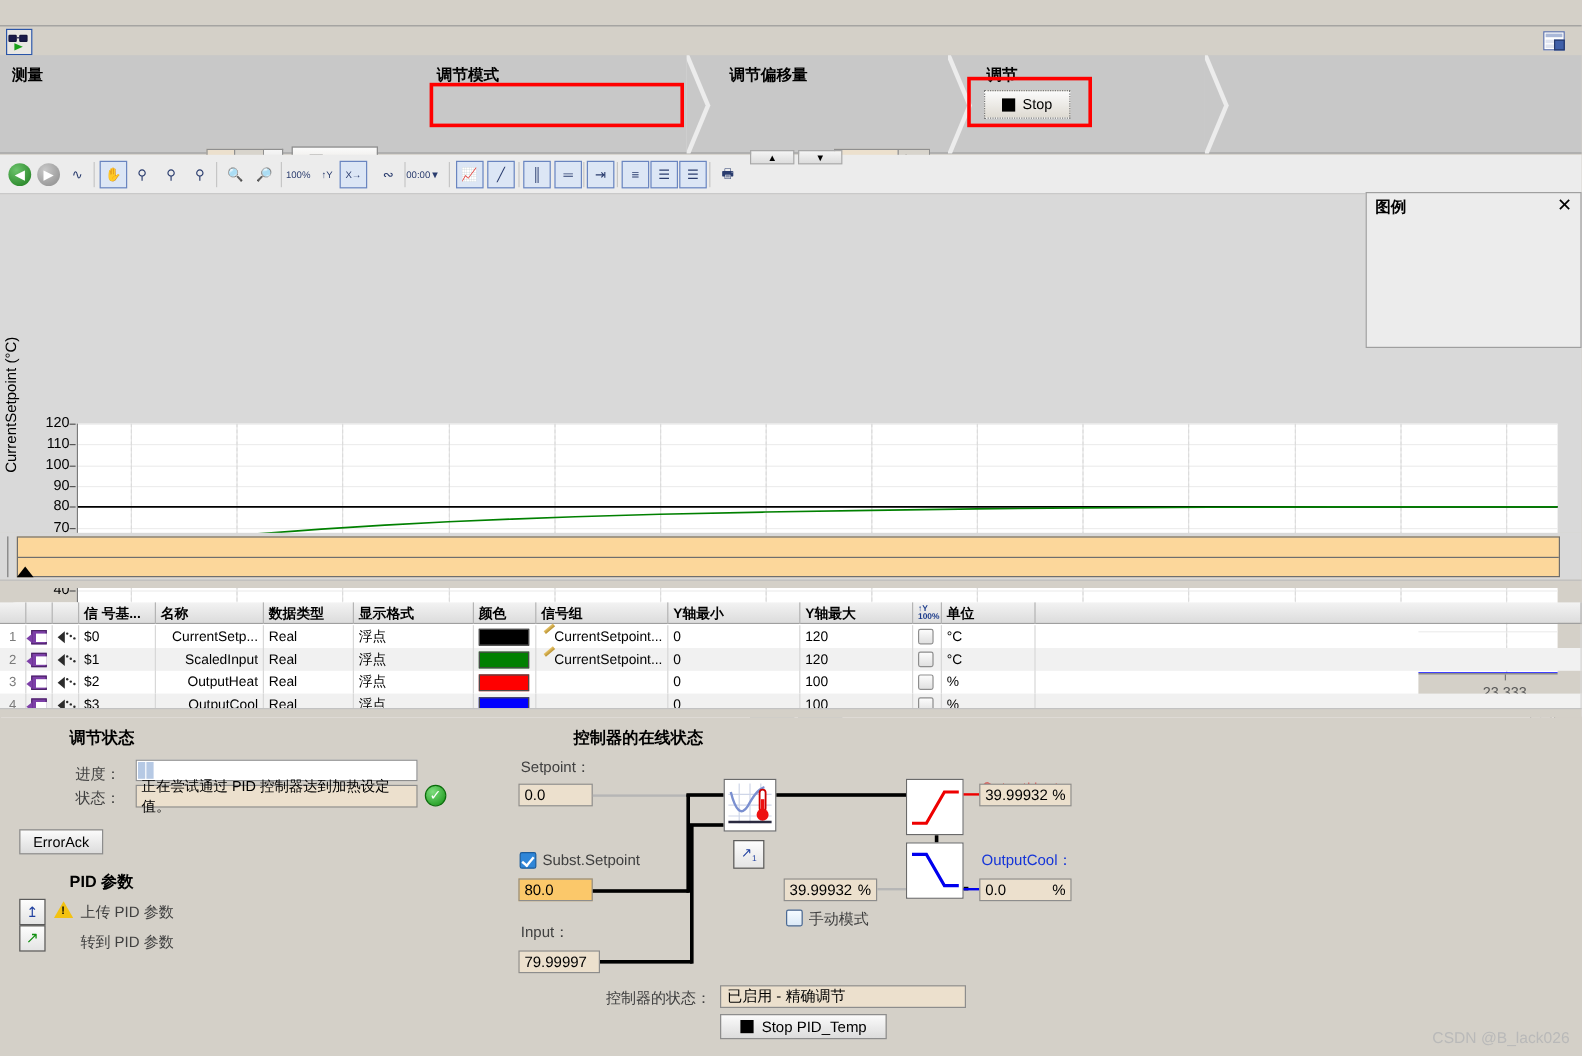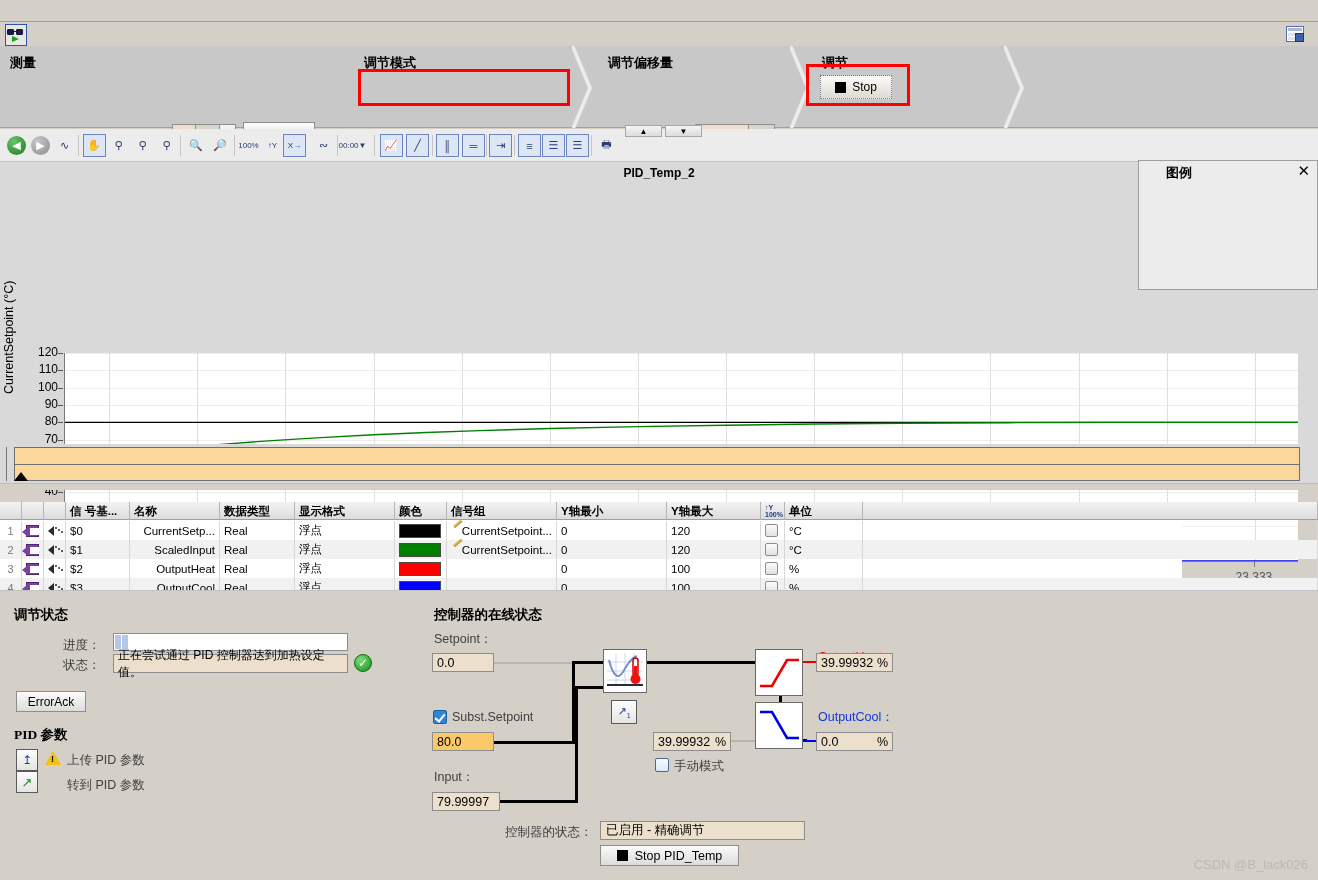--- a/index.html
+++ b/index.html
@@ -150,21 +150,21 @@
   .autocombo .av{ flex:1; padding-left:5px; font-size:12.5px;}
   .autocombo .ab{width:18px;height:16px;margin-right:2px;background:linear-gradient(#fafafa,#d4d4d4);
                  border:1px solid #8d8d8d;display:flex;align-items:center;justify-content:center;}
 
   
   .legend{
     position:absolute; left:1138px; top:160px; width:180px; height:130px;
     background:#ececec; border:1px solid #9f9f9f; z-index:20;
   }
   .legend-hd{ position:relative; height:22px; }
-  .legend-ttl{ position:absolute; left:7px; top:3px; font-weight:bold; font-size:13px;margin-left:20px;}
+  .legend-ttl{ position:absolute; left:7px; top:3px; font-weight:bold; font-size:13px;}
   .legend-x{ position:absolute; right:7px; top:2px; font-size:15px; color:#000; cursor:default;
              font-family:"DejaVu Sans",sans-serif; line-height:16px;}
   .legend-body{ position:absolute; left:4px; top:24px; right:4px; bottom:4px;
                 background:#fff; border:1px solid #bdbdbd; padding:3px 0 0 0;}
   .lrow{ display:flex; align-items:center; height:20px; padding-left:4px;}
   .lrow.sel{ background:#bcd0e2; }
   .lsw{ width:15px;height:15px; border:1px solid #333; margin-right:8px;}
   .ltx{ font-size:12.5px; color:#000;}
 
   
@@ -213,21 +213,21 @@
   .pencil:before{content:"";position:absolute;left:2px;top:2px;width:10px;height:3px;
     background:linear-gradient(#e8c46a,#b8912f); transform:rotate(-40deg); transform-origin:0 0;}
   .chk-sm{ width:13px;height:13px;background:linear-gradient(#fcfcfc,#e0e0e0);
            border:1px solid #8d8d8d; border-radius:2px;}
   .tblscroll{ position:absolute; left:0; top:88px; width:1318px; height:8px;
               background:#d4d0c8; border-top:1px solid #c2c2c2;}
 
   
   .bottom{ position:absolute; left:0; top:598px; width:1318px; height:282px; background:#d4d0c8;}
   .h2{ position:absolute; font-weight:bold; font-size:13.5px;
-       font-family:Liberation Serif, serif;}
+       font-family:Liberation Sans, sans-serif;margin-left:44px;}
   .lbl{ position:absolute; font-size:12.5px; color:#404040;}
   .progress{
     position:absolute; left:113px; top:633px; width:235px; height:18px;
     background:#fff; border:1px solid #8d8d8d; overflow:hidden;
   }
   .progress i{ position:absolute; left:1px; top:1px; width:6px; height:14px;
                background:#b6c9e4; }
   .progress i.p2{ left:8px; }
   .statusbox{
     position:absolute; left:113px; top:654px; width:235px; height:19px;
@@ -386,21 +386,20 @@
   <div class="tbsep" style="left:591px;"></div>
   <div class="tbi" style="left:595px;">🖶</div>
 
   <div style="position:absolute;left:625px;top:-4px;width:90px;height:14px;">
     <span style="position:absolute;left:0;top:0;width:37px;height:12px;background:linear-gradient(#f5f5f5,#dcdcdc);border:1px solid #a8a8a8;display:flex;align-items:center;justify-content:center;font-size:8px;">▲</span>
     <span style="position:absolute;left:40px;top:0;width:37px;height:12px;background:linear-gradient(#f5f5f5,#dcdcdc);border:1px solid #a8a8a8;display:flex;align-items:center;justify-content:center;font-size:8px;">▼</span>
   </div>
 </div>
 
 <div class="chartwrap">
-  <div class="chart-title">PID_Temp_2</div>
   <div class="ylabel">CurrentSetpoint (°C)</div>
   <div id="ytick-host">
       <div class="ytick" style="top: 391px; left: 14px; width: 44px;">0</div>
       <div class="ytickmark" style="top: 399px;"></div>
       <div class="ytick" style="top: 373.667px; left: 14px; width: 44px;">10</div>
       <div class="ytickmark" style="top: 381.667px;"></div>
       <div class="ytick" style="top: 356.333px; left: 14px; width: 44px;">20</div>
       <div class="ytickmark" style="top: 364.333px;"></div>
       <div class="ytick" style="top: 339px; left: 14px; width: 44px;">30</div>
       <div class="ytickmark" style="top: 347px;"></div>

